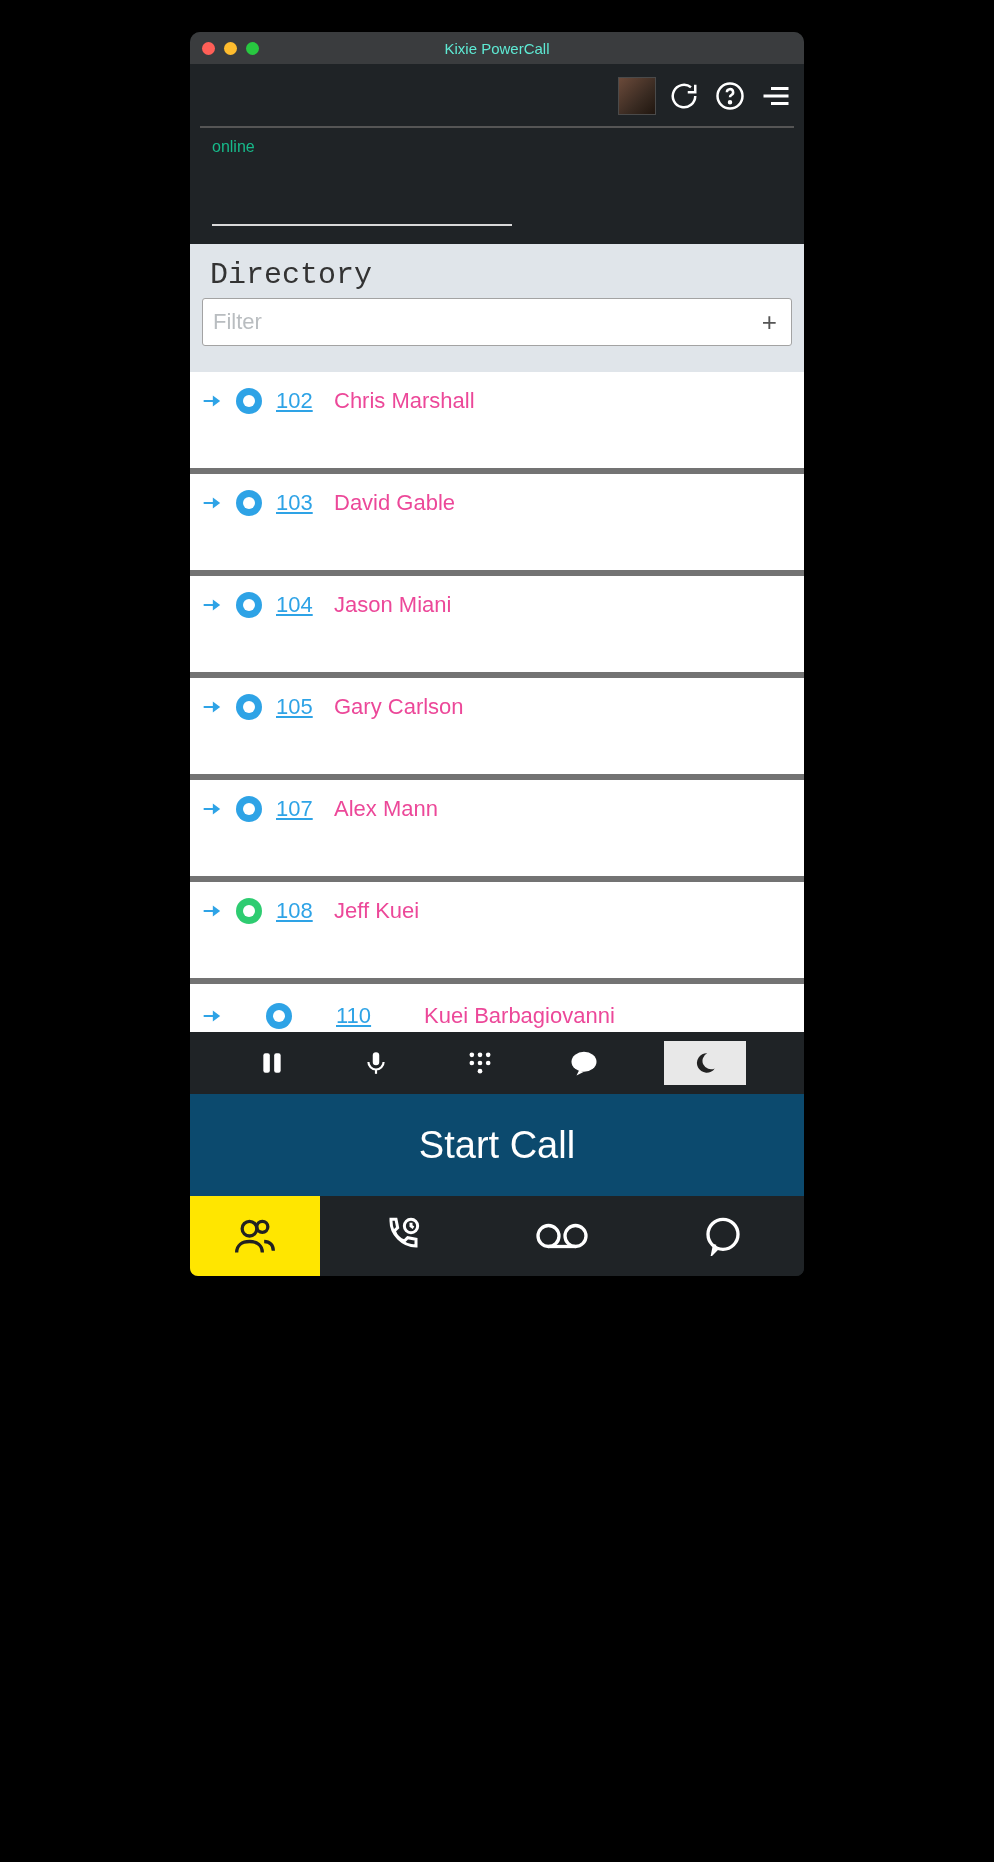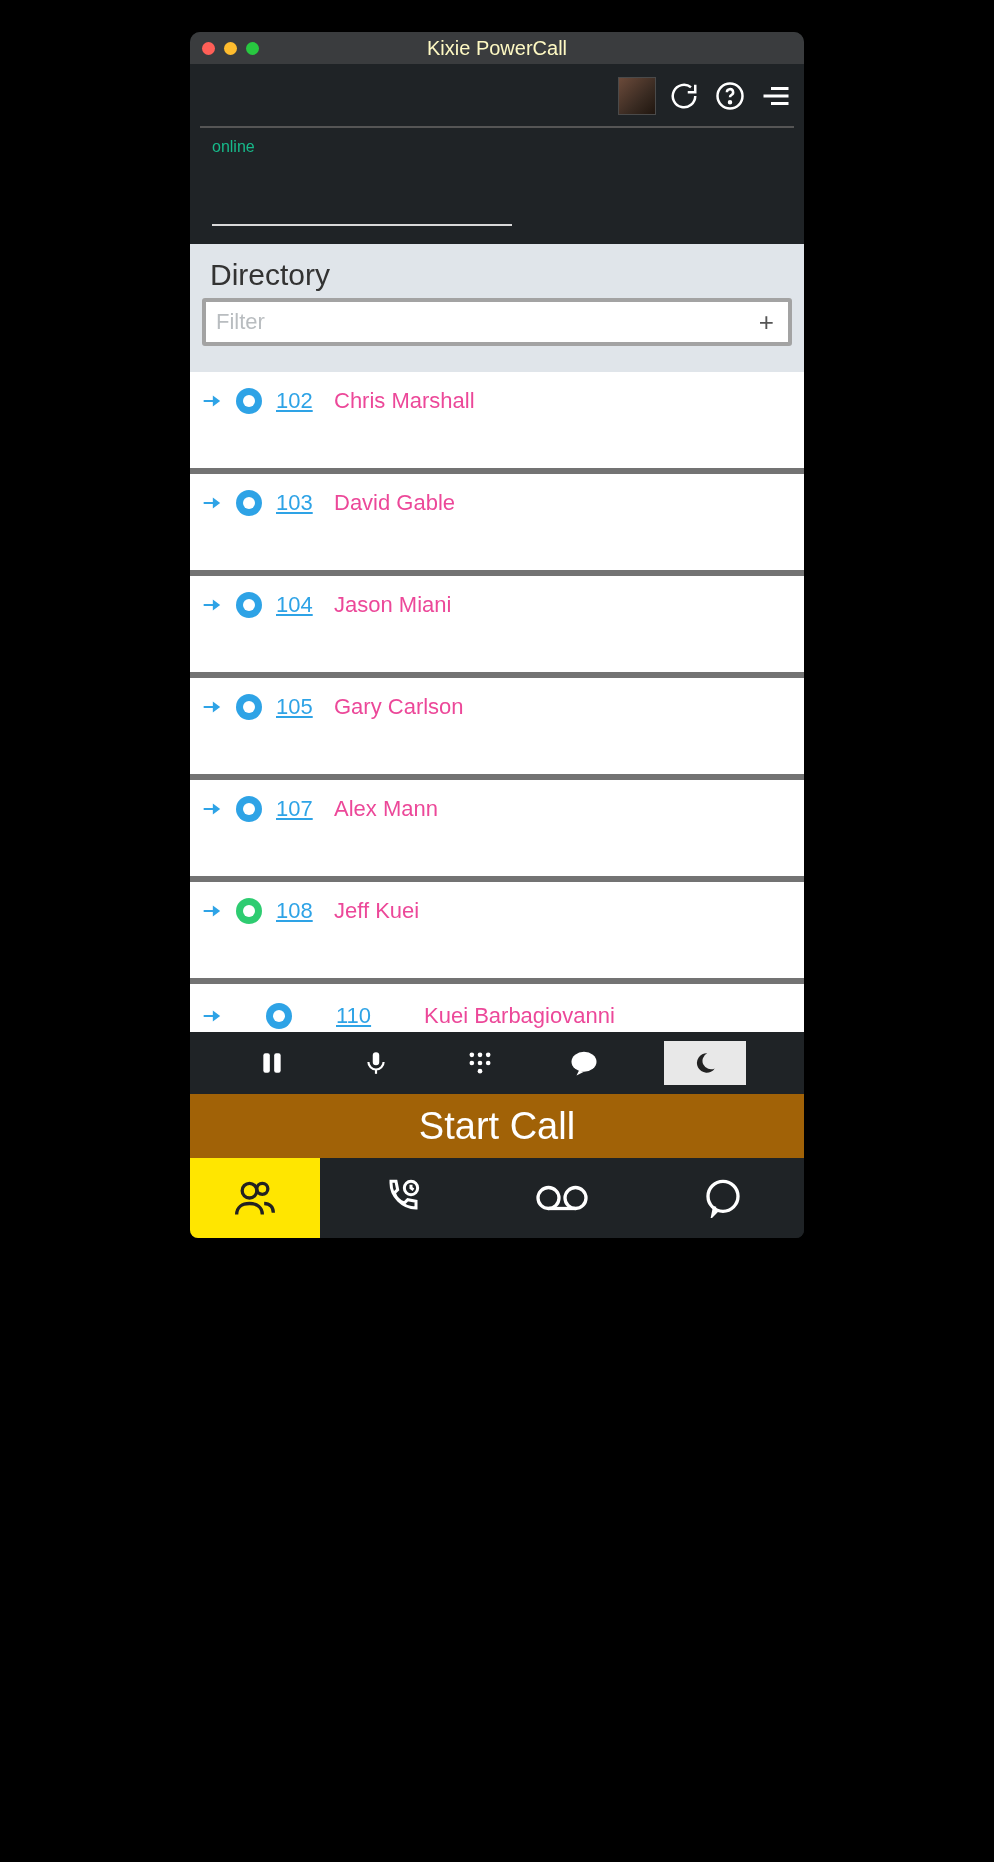--- a/index.html
+++ b/index.html
@@ -2,49 +2,49 @@
 <html><head>
 <meta charset="utf-8">
 <style>
   * { box-sizing: border-box; margin:0; padding:0; font-family: -apple-system, Helvetica, Arial, sans-serif; }
   body { background:#000; width:994px; height:1862px; display:flex; align-items:flex-start; justify-content:center; }
   .window { width:614px; margin-top:32px; background:#1f2326; border-radius:10px 10px 8px 8px; box-shadow:0 10px 40px rgba(0,0,0,0.8); overflow:hidden; }
   .titlebar { height:32px; background:#3a3c3e; display:flex; align-items:center; position:relative; }
   .traffic { display:flex; gap:9px; padding-left:12px; }
   .dot { width:13px; height:13px; border-radius:50%; }
   .dot.red{background:#ff5f57;} .dot.yellow{background:#febc2e;} .dot.green{background:#28c840;}
-  .title { position:absolute; left:0; right:0; text-align:center; color:#fef9c3; font-size:20px; }
+  .title { position:absolute; left:0; right:0; text-align:center; color:#5eead4; font-size:15px; }
   .header { background:#1f2326; padding:8px 10px 0 10px; }
   .header-row { display:flex; justify-content:flex-end; align-items:center; gap:10px; height:48px; }
   .avatar { width:38px; height:38px; background:linear-gradient(135deg,#6b4a3a,#3a2b22 60%,#20160f); border:1px solid #4a4a4a; }
   .icon-btn { width:36px; height:36px; display:flex; align-items:center; justify-content:center; color:#fff; cursor:pointer; }
   .divider { height:2px; background:#555; margin-top:6px; }
   .status-area { padding:10px 12px 18px 12px; }
   .status { color:#17b98a; font-size:16px; }
   .search-underline { margin-top:68px; width:300px; height:2px; background:#d9d9d9; }
   .dir-panel { background:#e0e5ea; padding:14px 12px 26px 12px; }
-  .dir-title { font-size:30px; color:#333; font-weight:400; padding-left:8px; }
-  .filter-wrap { margin-top:6px; background:#fff; border:4px solid #a3a3a3; border-radius:3px; height:48px; display:flex; align-items:center; padding:0 10px; }
+  .dir-title { font-size:30px; color:#333; font-weight:400; padding-left:8px;font-family:Liberation Mono, monospace; }
+  .filter-wrap { margin-top:6px; background:#fff; border:1px solid #a3a3a3; border-radius:3px; height:48px; display:flex; align-items:center; padding:0 10px; }
   .filter-input { flex:1; border:none; outline:none; font-size:22px; color:#333; background:transparent; }
   .filter-input::placeholder{ color:#b9bdc0; }
   .plus { font-size:26px; color:#555; cursor:pointer; padding:0 4px; }
   .list { background:#fff; }
   .row { display:flex; align-items:center; gap:14px; padding:16px 10px 54px 10px; border-bottom:6px solid #737373; }
   .row:last-child { border-bottom:none; padding-bottom:0; height:48px; overflow:hidden;gap:44px; }
   .arrow { width:22px; height:22px; color:#2ea3e6; flex-shrink:0; }
   .presence { width:26px; height:26px; border-radius:50%; position:relative; flex-shrink:0; }
   .presence::after{ content:""; position:absolute; inset:7px; background:#fff; border-radius:50%; }
   .presence.blue{ background:#2ea3e6; }
   .presence.green{ background:#2ecc71; }
   .ext { color:#2ea3e6; text-decoration:underline; font-size:22px; min-width:44px; cursor:pointer; }
   .name { font-size:22px; color:#ec4899; }
   .toolbar { background:#1f2326; height:62px; display:flex; align-items:center; justify-content:space-around; padding:0 30px; }
   .tb-btn { width:48px; height:48px; display:flex; align-items:center; justify-content:center; color:#fff; cursor:pointer; }
   .theme-btn { background:#e8e8e8; width:82px; height:44px; display:flex; align-items:center; justify-content:center; color:#222; cursor:pointer; }
-  .start-call { background:#a16207; color:#fff; text-align:center; font-size:38px; font-weight:400; height:64px; display:flex; align-items:center; justify-content:center; cursor:pointer; }
+  .start-call { background:#0c4a6e; color:#fff; text-align:center; font-size:38px; font-weight:400; height:102px; display:flex; align-items:center; justify-content:center; cursor:pointer; }
   .bottom-nav { background:#1f2326; height:80px; display:flex; }
   .nav-item { flex:1; display:flex; align-items:center; justify-content:center; color:#fff; cursor:pointer; }
   .nav-item.active { background:#ffe600; color:#222; flex:0 0 130px; }
   svg { display:block; }
 </style>
 </head>
 <body>
 
 <div class="window">
   <div class="titlebar">

